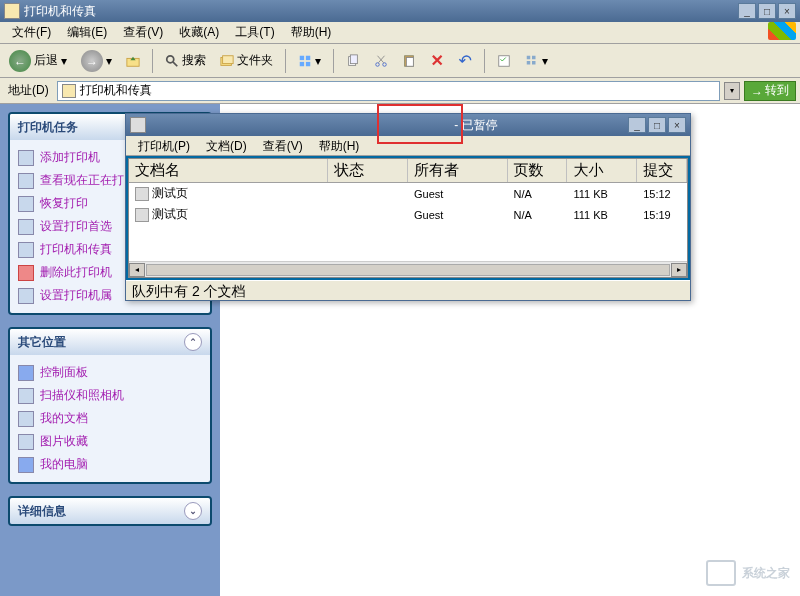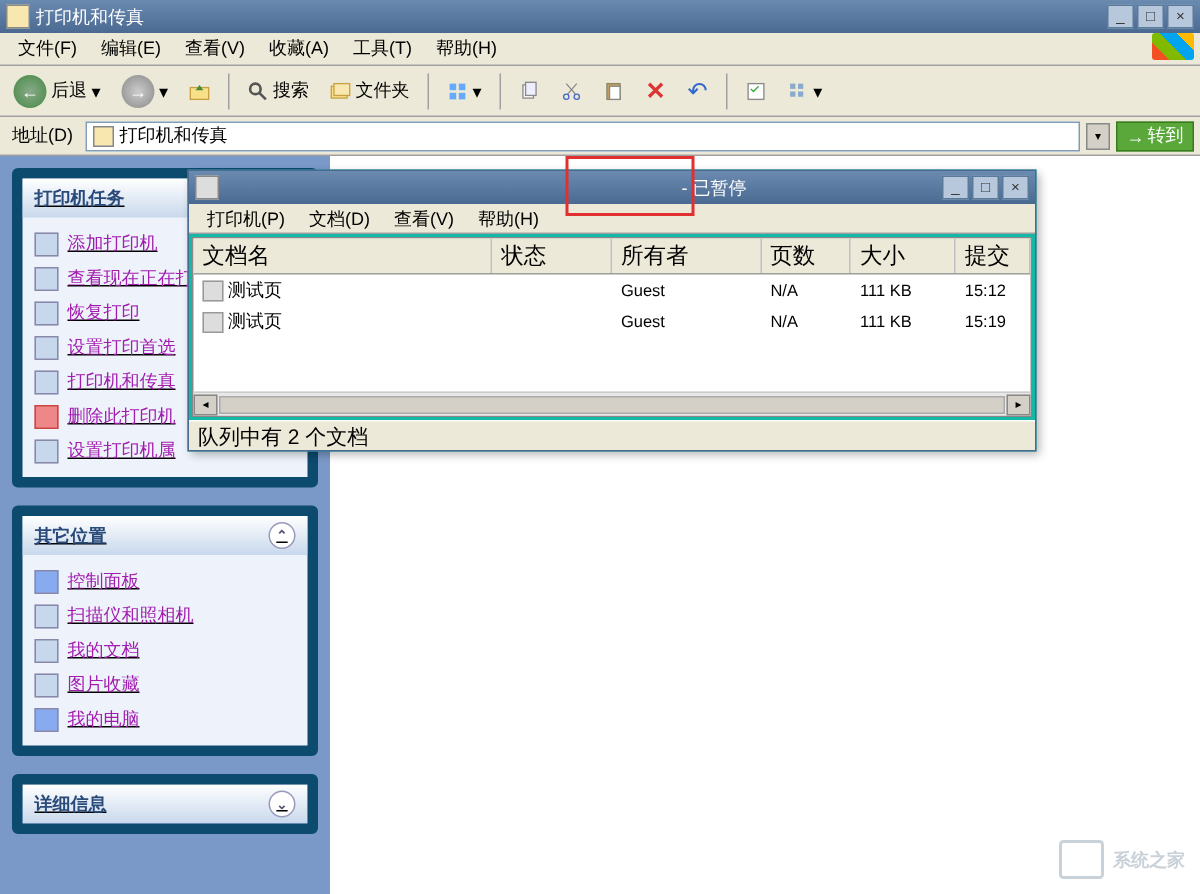--- a/index.html
+++ b/index.html
@@ -29,31 +29,31 @@
 .addrlabel { padding: 0 4px; }
 .addrinput { flex: 1; height: 20px; background: #fff; border: 1px solid #7f9db9; display: flex; align-items: center; padding: 0 4px; gap: 4px; }
 .addrdrop { width: 16px; height: 18px; background: #d4d0c8; border: 1px solid #888; display: flex; align-items: center; justify-content: center; font-size: 8px; }
 .gobtn { height: 20px; padding: 0 6px; background: #59a839; color: #fff; border: 1px solid #3a7a20; display: flex; align-items: center; gap: 2px; cursor: pointer; }
 
 
 .mainarea { display: flex; height: calc(596px - 22px - 22px - 34px - 26px); }
 .sidebar { width: 220px; background: #7b99c8; padding: 8px; display: flex; flex-direction: column; gap: 12px; overflow: hidden; }
 .content { flex: 1; background: #fff; }
 
-.panel { background: #eef3fb; border: 7px solid #0c4a6e; border-radius: 4px; overflow: hidden; text-decoration: underline; }
+.panel { background: #eef3fb; border: 2px solid #0c4a6e; border-radius: 4px; overflow: hidden; }
 .panel-head { background: linear-gradient(#fff,#c8d8ec); padding: 4px 8px; display: flex; align-items: center; justify-content: space-between; font-weight: bold; color: #2a4a7a; }
 .panel-head .chev { width: 18px; height: 18px; border-radius: 50%; background: #fff; border: 1px solid #99b; display: flex; align-items: center; justify-content: center; font-size: 9px; color: #557; }
 .panel-body { padding: 6px 8px; }
 .task { display: flex; align-items: center; gap: 6px; padding: 3px 0; color: #a21caf; cursor: pointer; }
 .ticon { width: 16px; height: 16px; background: #c8d8ec; border: 1px solid #88a; display: inline-block; flex-shrink: 0; }
 .ticon.red { background: #e88; border-color: #c44; }
 .ticon.blue { background: #8ae; }
 
 
-.childwin { position: absolute; left: 125px; top: 113px; width: 566px; background: #14b8a6; border: 1px solid #4a6a92; box-shadow: 2px 2px 6px rgba(0,0,0,0.3); }
+.childwin { position: absolute; left: 125px; top: 113px; width: 566px; background: #0369a1; border: 1px solid #4a6a92; box-shadow: 2px 2px 6px rgba(0,0,0,0.3); }
 .childwin .titlebar { height: 22px; }
 .childwin .menubar { height: 20px; }
 .listview { background: #fff; border: 1px solid #888; margin: 2px; height: 120px; display: flex; flex-direction: column; }
 .lv-head { display: flex; background: #ece9d8; border-bottom: 1px solid #a0a0a0; }
 .lv-col { padding: 2px 6px; border-right: 1px solid #c0c0c0; font-size: 15px; }
 .lv-body { flex: 1; overflow: auto; }
 .lv-row { display: flex; padding: 1px 0; }
 .lv-cell { padding: 1px 6px; font-size: 11px; display: flex; align-items: center; gap: 3px; }
 .col1 { width: 200px; } .col2 { width: 80px; } .col3 { width: 100px; } .col4 { width: 60px; } .col5 { width: 70px; } .col6 { width: 50px; }
 .hscroll { height: 16px; background: #e8e8e8; border-top: 1px solid #ccc; display: flex; align-items: center; }

